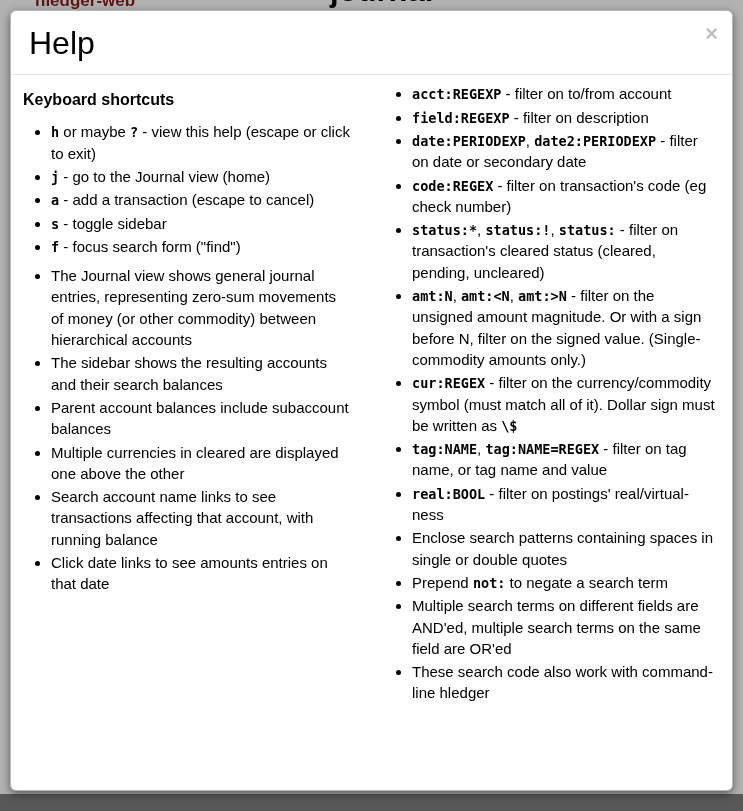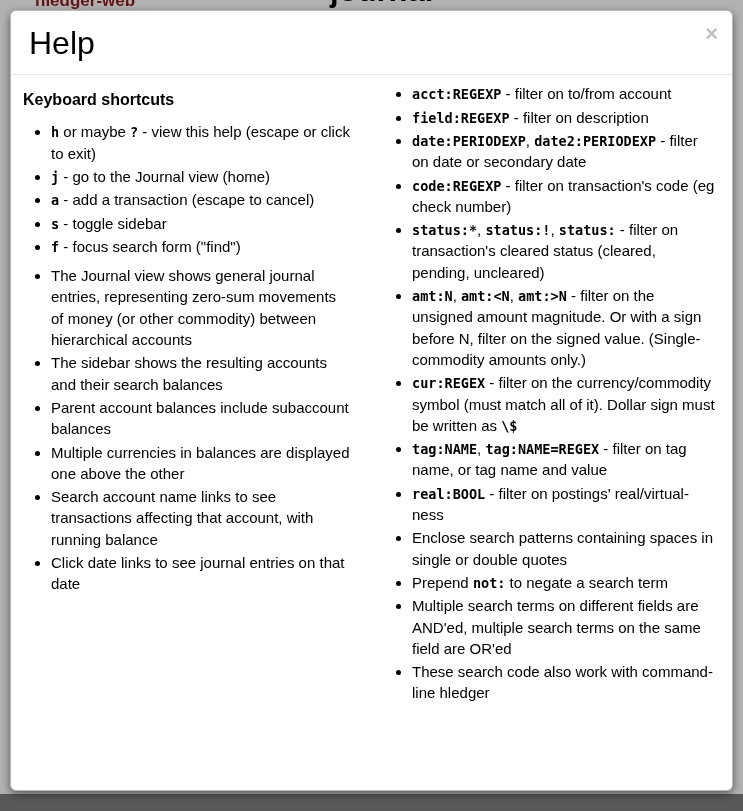--- a/index.html
+++ b/index.html
@@ -79,31 +79,31 @@
             <li><code>h</code> or maybe <code>?</code> - view this help (escape or click to exit)</li>
             <li><code>j</code> - go to the Journal view (home)</li>
             <li><code>a</code> - add a transaction (escape to cancel)</li>
             <li><code>s</code> - toggle sidebar</li>
             <li><code>f</code> - focus search form ("find")</li>
           </ul>
           <ul class="help-list">
             <li>The Journal view shows general journal entries, representing zero-sum movements of money (or other commodity) between hierarchical accounts</li>
             <li>The sidebar shows the resulting accounts and their search balances</li>
             <li>Parent account balances include subaccount balances</li>
-            <li>Multiple currencies in balances are displayed one above the other</li>
+            <li>Multiple currencies in cleared are displayed one above the other</li>
             <li>Search account name links to see transactions affecting that account, with running balance</li>
-            <li>Click date links to see journal entries on that date</li>
+            <li>Click date links to see amounts entries on that date</li>
           </ul>
         </div>
       <div class="col col-right">
           <ul class="help-list">
             <li><code>acct:REGEXP</code> - filter on to/from account</li>
             <li><code>field:REGEXP</code> - filter on description</li>
             <li><code>date:PERIODEXP</code>, <code>date2:PERIODEXP</code> - filter on date or secondary date</li>
-            <li><code>code:REGEXP</code> - filter on transaction's code (eg check number)</li>
+            <li><code>code:REGEX</code> - filter on transaction's code (eg check number)</li>
             <li><code>status:*</code>, <code>status:!</code>, <code>status:</code> - filter on transaction's cleared status (cleared, pending, uncleared)</li>
             <li><code>amt:N</code>, <code>amt:&lt;N</code>, <code>amt:&gt;N</code> - filter on the unsigned amount magnitude. Or with a sign before N, filter on the signed value. (Single-commodity amounts only.)</li>
             <li><code>cur:REGEX</code> - filter on the currency/commodity symbol (must match all of it). Dollar sign must be written as <code>\$</code></li>
             <li><code>tag:NAME</code>, <code>tag:NAME=REGEX</code> - filter on tag name, or tag name and value</li>
             <li><code>real:BOOL</code> - filter on postings' real/virtual-ness</li>
             <li>Enclose search patterns containing spaces in single or double quotes</li>
             <li>Prepend <code>not:</code> to negate a search term</li>
             <li>Multiple search terms on different fields are AND'ed, multiple search terms on the same field are OR'ed</li>
             <li>These search code also work with command-line hledger</li>
           </ul>

